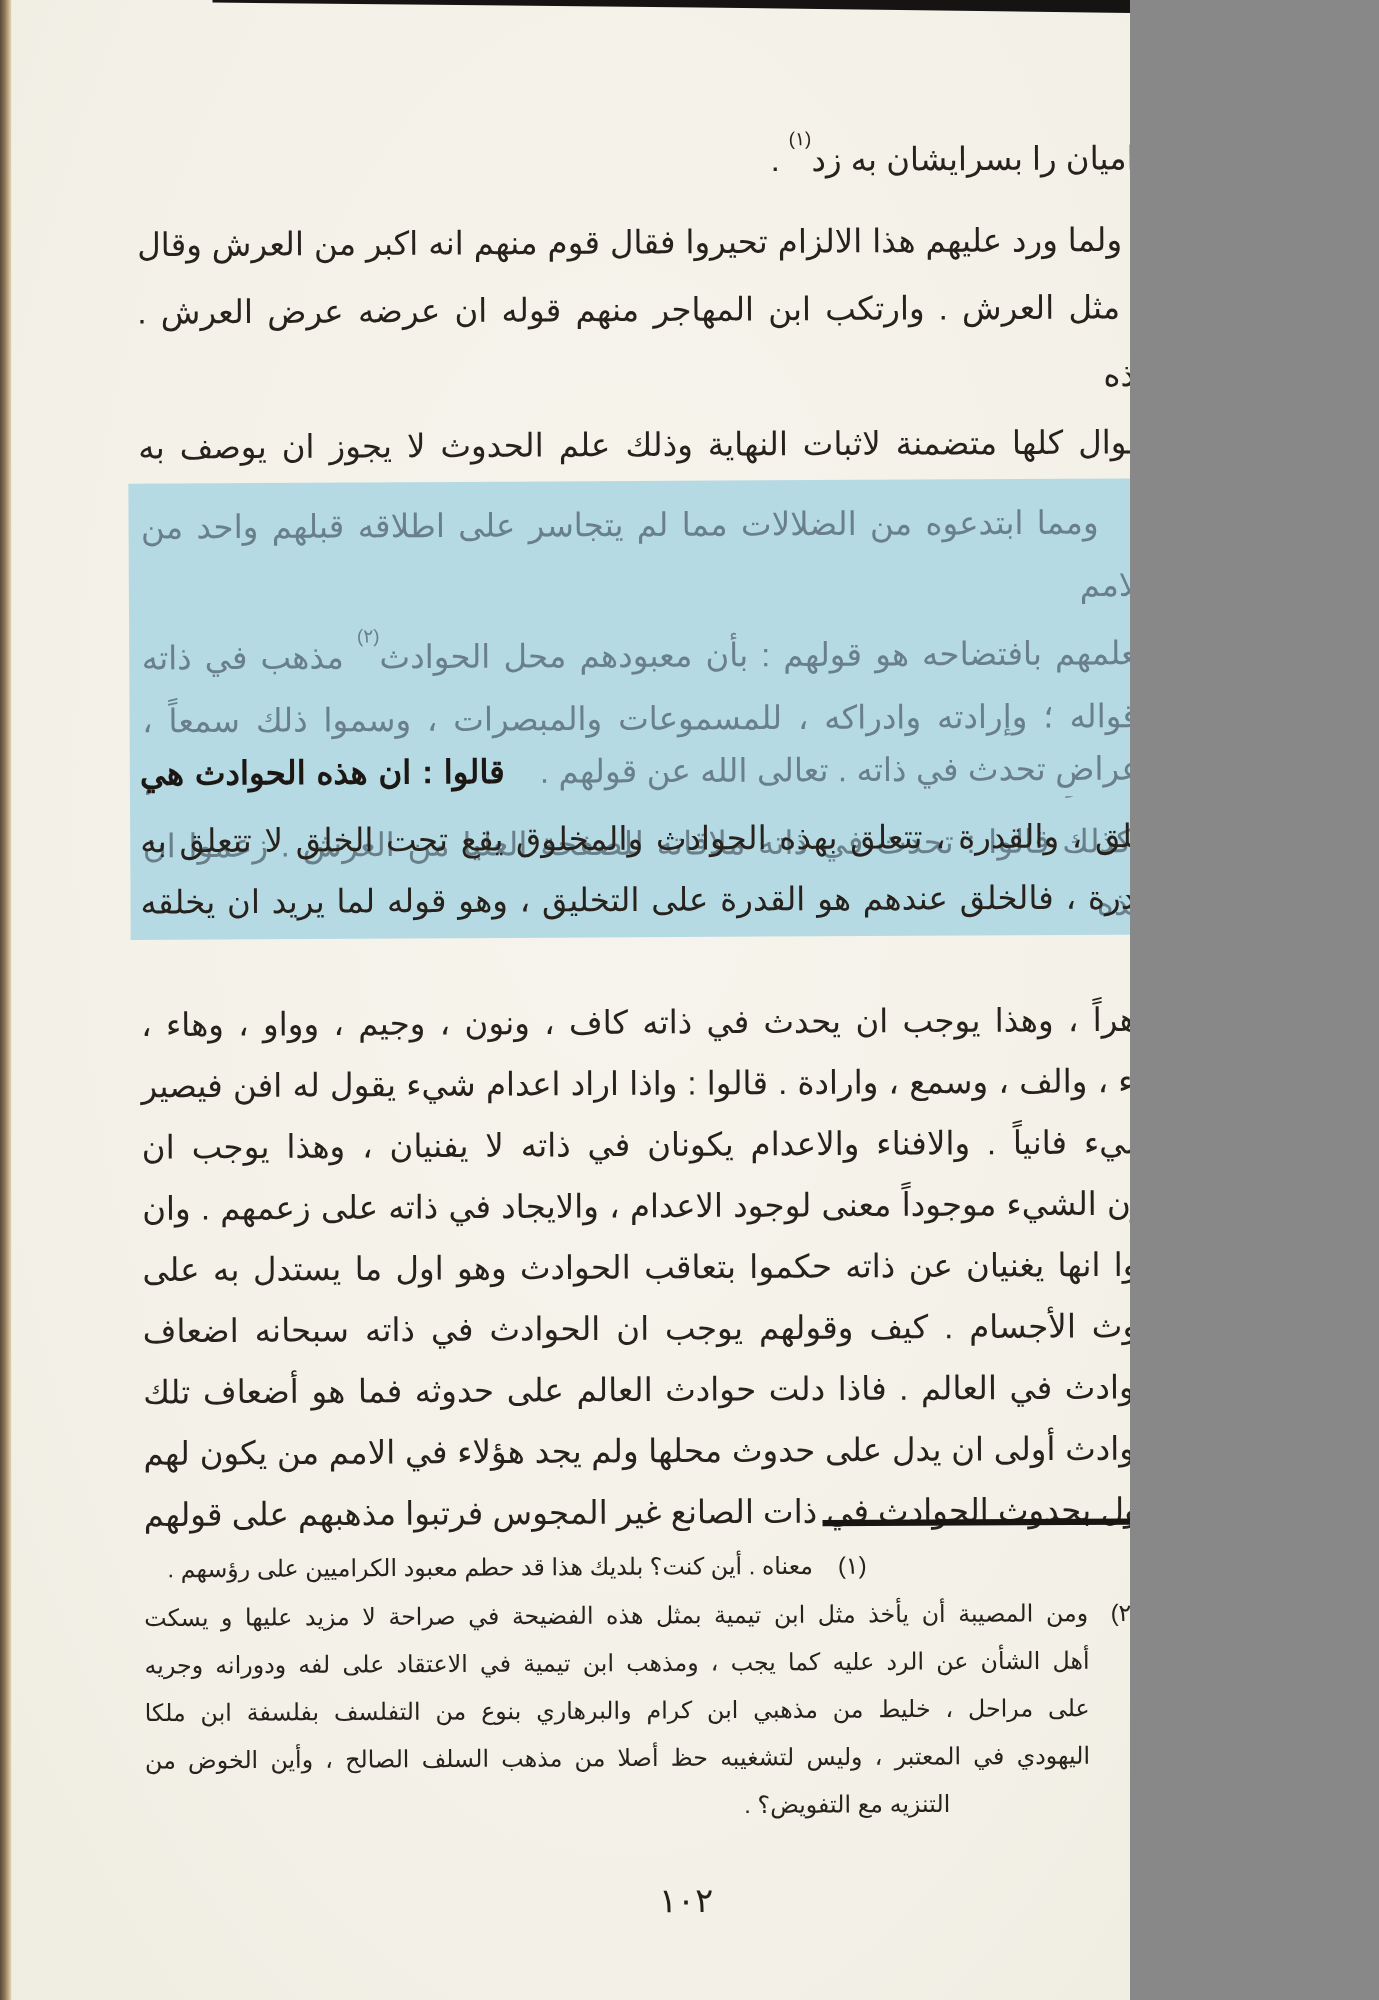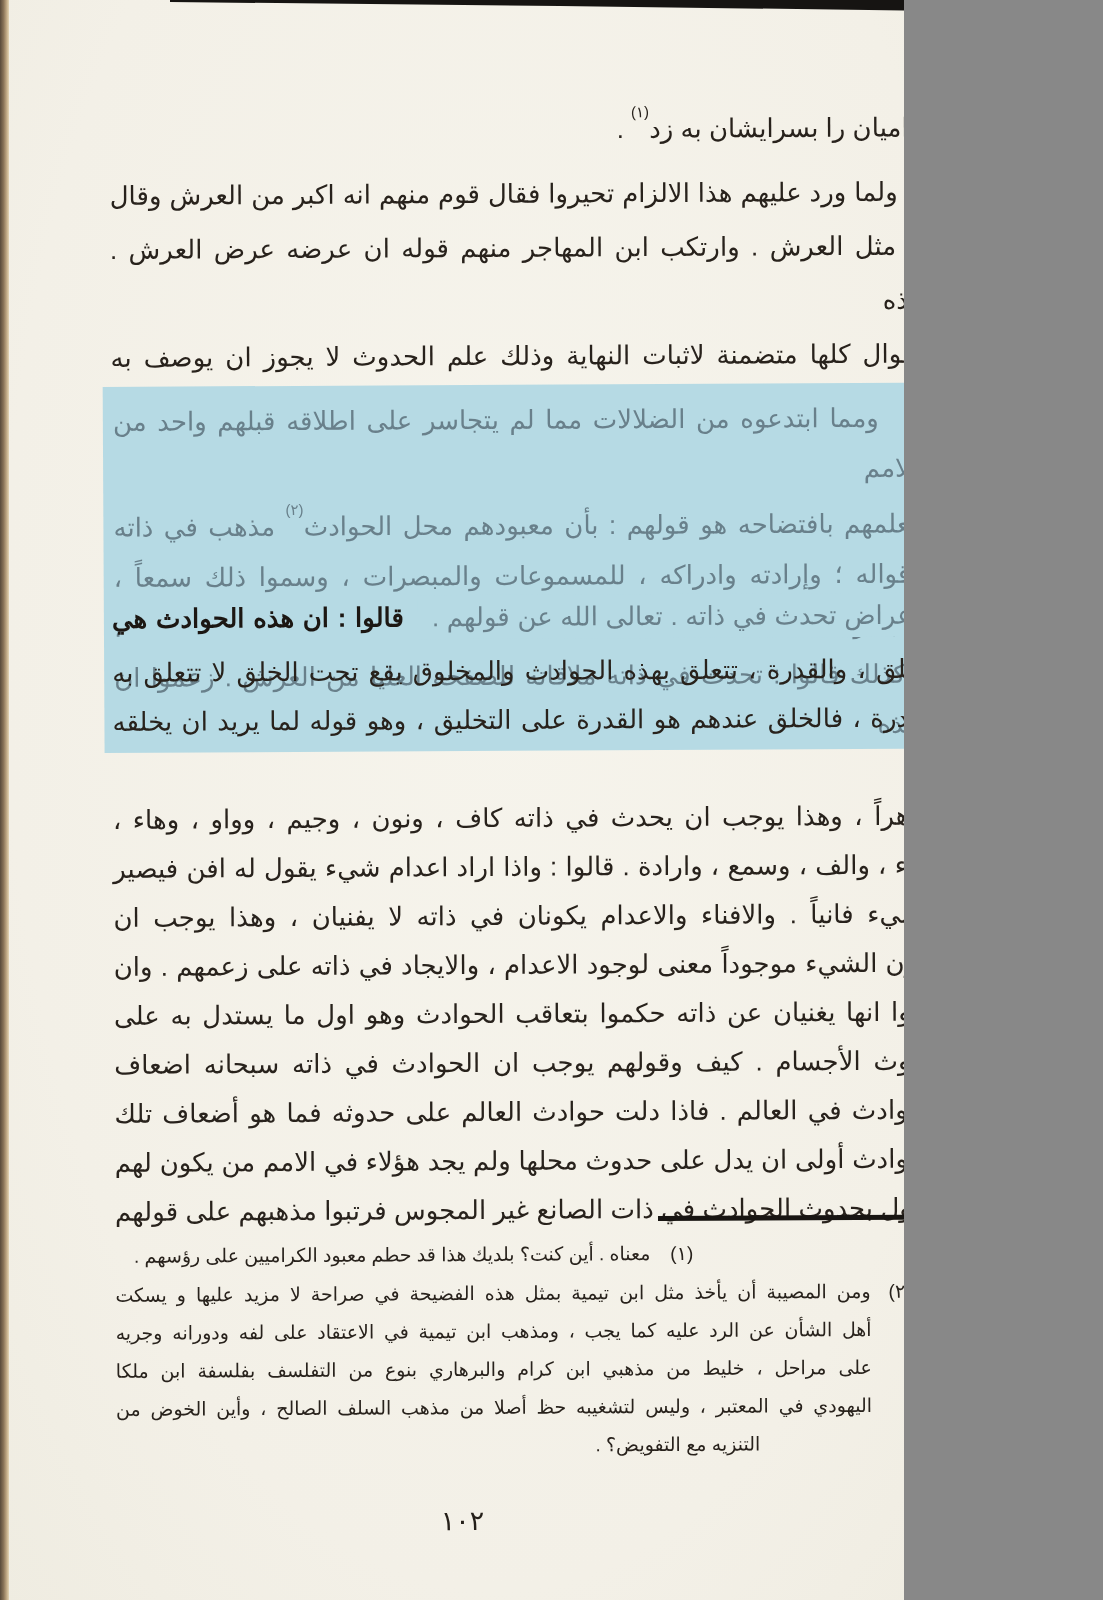--- a/index.html
+++ b/index.html
@@ -59,21 +59,21 @@
     font-size:19px;white-space:nowrap;direction:rtl;text-align:right;
   }
   .fn1 .marker{margin-left:20px;}
   .fn2{position:absolute;right:195px;left:112px;top:1274px;font-size:19px;}
   .fn2 .fline{line-height:38px;font-size:19px;}
   .fn2 .first{display:flex;direction:rtl;}
   .fn2 .first .marker{flex:0 0 auto;margin-left:18px;}
   .fn2 .first .ftext{flex:1;text-align:justify;text-align-last:justify;}
   .fn2 .cont{text-align:justify;text-align-last:justify;padding-right:40px;}
   .fn2 .last{text-align:right;padding-right:152px;}
-  .page-num{position:absolute;left:436px;top:1504px;width:130px;text-align:left;
+  .page-num{position:absolute;left:436px;top:1504px;width:130px;text-align:right;
     font-size:27px;letter-spacing:4px;color:#241f19;}
 </style>
 </head>
 <body>
 
 <div class="page">
 
   <div class="edge-left"></div>
   <svg class="edge-top" width="1103" height="16" viewBox="0 0 1103 16" aria-hidden="true">
     <polygon points="170,0 1103,0 1103,13 560,6 170,2" fill="#161412"></polygon>

